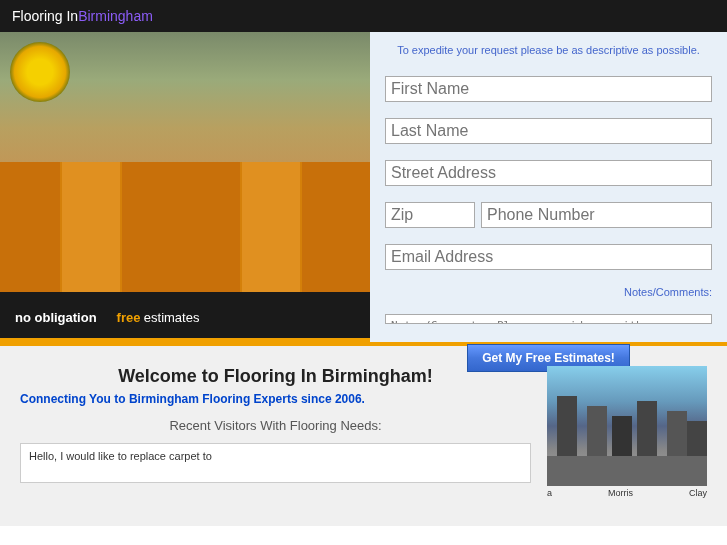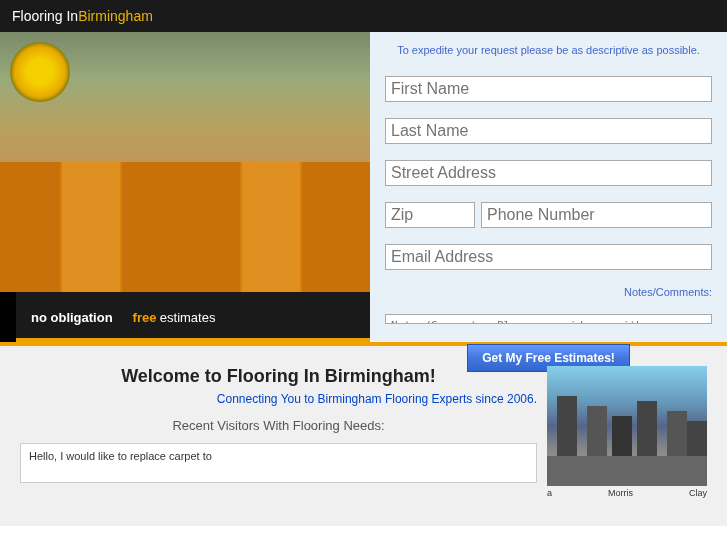--- a/index.html
+++ b/index.html
@@ -5,21 +5,21 @@
     * { margin: 0; padding: 0; box-sizing: border-box; }
     body { font-family: Arial, sans-serif; font-size: 12px; background: #fff; width: 727px; }
 
     
     #header {
       background: #1a1a1a;
       padding: 8px 12px;
       display: flex;
     }
     #header .title-plain { color: #fff; font-size: 14px; }
-    #header .title-blue { color: #eab308; font-size: 14px; }
+    #header .title-blue { color: #8b5cf6; font-size: 14px; }
 
     
     #hero {
       display: flex;
       width: 100%;
       height: 310px;
       background: #000;
     }
 
     
@@ -64,21 +64,21 @@
       top: 10px;
       left: 10px;
       width: 60px;
       height: 60px;
       background: radial-gradient(circle, #f5d000 30%, #e6a800 60%, #2d5a1b 80%);
       border-radius: 50%;
     }
     #hero-image .bottom-bar {
       position: absolute;
       bottom: 0;
-      left: 16px;
+      left: 0;
       right: 0;
       height: 50px;
       background: #1a1a1a;
       display: flex;
       align-items: center;
       padding: 0 15px;
       gap: 20px;
     }
     .bottom-bar .no-oblig {
       color: #fff;
@@ -169,37 +169,37 @@
       height: 4px;
       background: #f0a000;
       width: 100%;
     }
 
     
     #lower {
       background: #f0f0f0;
       padding: 20px;
       display: flex;
-      gap: 10px;
+      gap: 16px;
       min-height: 180px;
     }
     #lower-left {
       flex: 1;
     }
     #lower-left h2 {
       font-size: 18px;
       color: #222;
       text-align: center;
       margin-bottom: 5px;
     }
     #lower-left .subtitle {
       color: #0044cc;
       font-size: 12px;
-      text-align: right;
-      font-weight: normal;
+      text-align: left;
+      font-weight: bold;
       margin-bottom: 12px;
     }
     #lower-left .recent-visitors {
       color: #555;
       font-size: 13px;
       text-align: center;
       margin-bottom: 10px;
     }
     #lower-left .comment-box {
       background: #fff;

